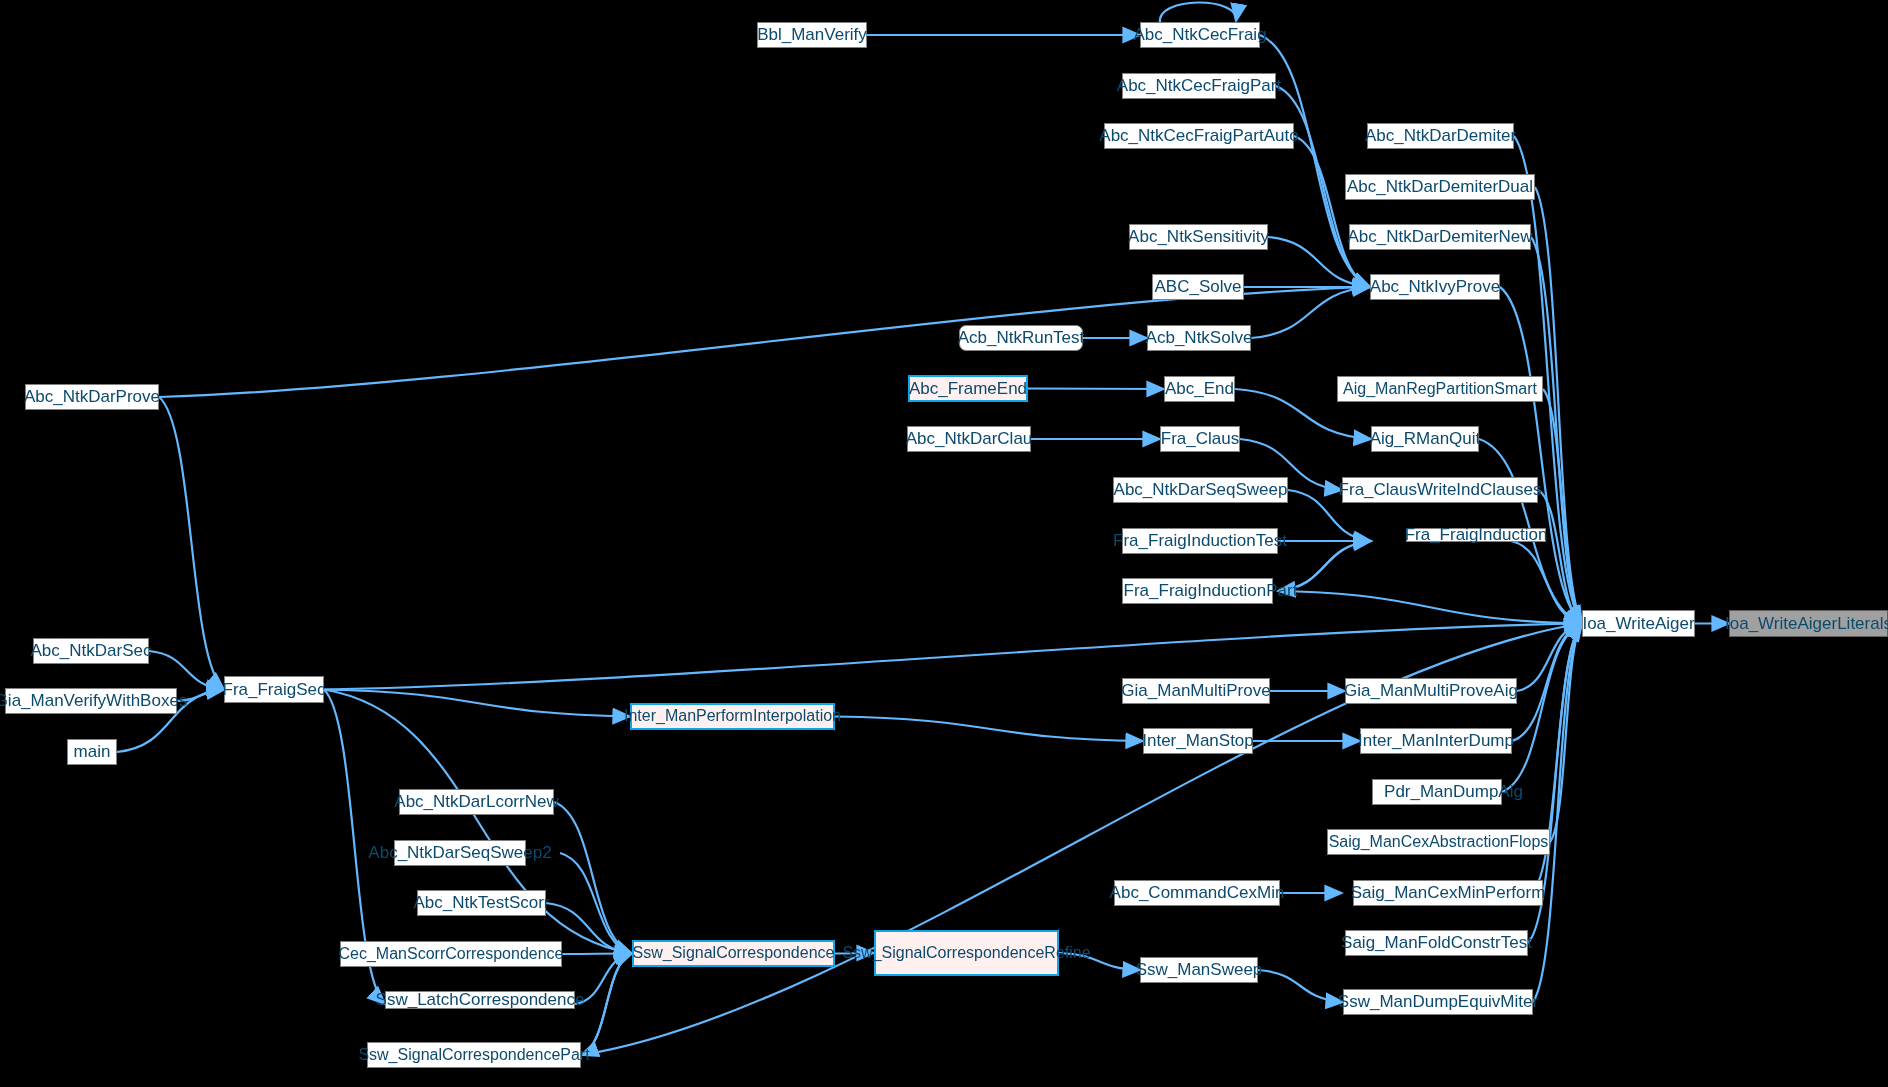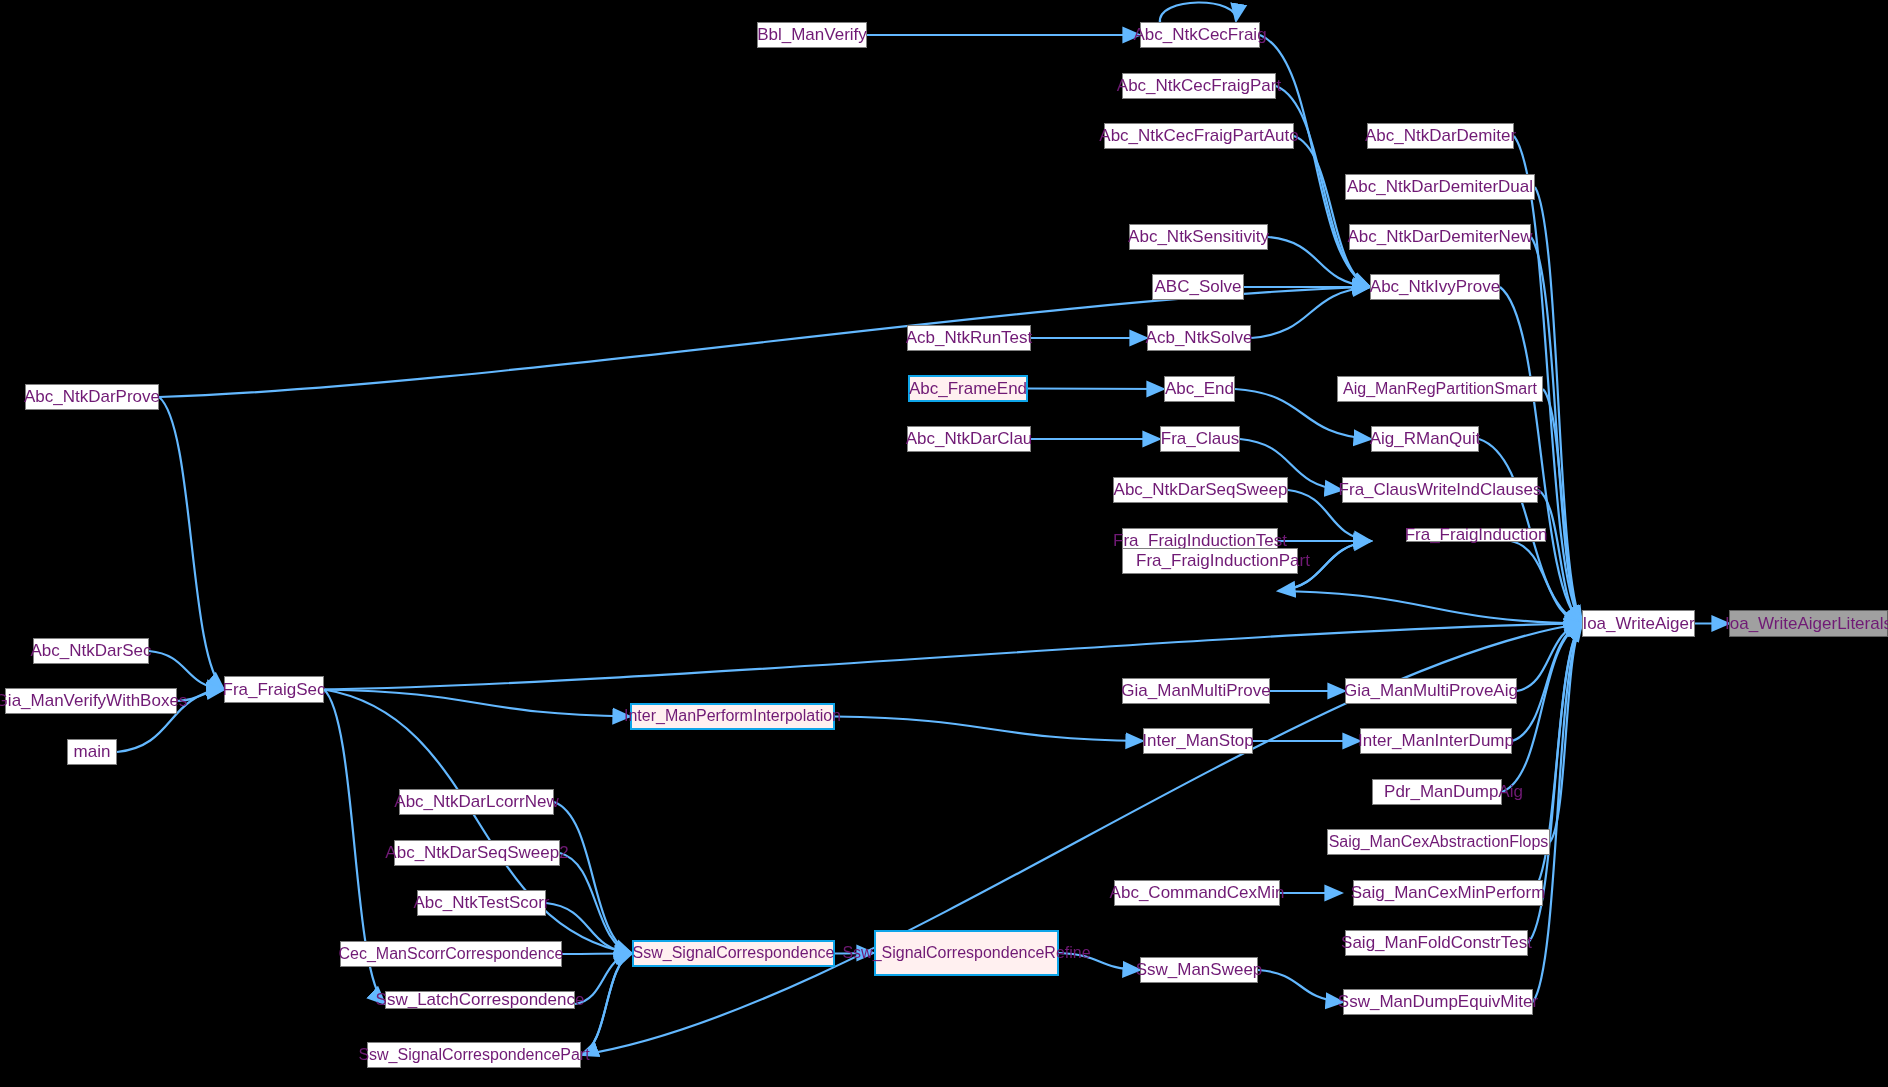--- a/index.html
+++ b/index.html
@@ -2,21 +2,21 @@
 <html><head>
 <meta charset="utf-8">
 <style>
   html,body{margin:0;padding:0;background:#000;}
   body{font-family:"Liberation Sans",sans-serif;}
   #stage{position:relative;width:1888px;height:1087px;background:#000;overflow:hidden;}
   svg#edges{position:absolute;left:0;top:0;width:1888px;height:1087px;}
   .node{
     position:absolute;box-sizing:border-box;
     background:#fff;border:1px solid #808080;
-    color:#701a75;font-size:17px;line-height:1.05;
+    color:#0c4a6e;font-size:17px;line-height:1.05;
     display:flex;align-items:center;justify-content:center;
     text-align:center;white-space:nowrap;
     padding:0 7px;
   }
   .node.red{background:#fff0f0;border:2px solid #0ea5e9;}
   .node.gray{background:#a0a0a0;border:1px solid #606060;}
   .node.two{white-space:normal;line-height:1.15;}
 </style>
 </head>
 <body>
@@ -93,51 +93,51 @@
       <div class="node" style="left: 757px; top: 22px; width: 110px; height: 26px;">Bbl_ManVerify</div>
       <div class="node" style="left: 1140px; top: 22px; width: 120px; height: 26px;">Abc_NtkCecFraig</div>
       <div class="node" style="left: 1122px; top: 73px; width: 154px; height: 26px;">Abc_NtkCecFraigPart</div>
       <div class="node" style="left: 1104px; top: 123px; width: 190px; height: 26px;">Abc_NtkCecFraigPartAuto</div>
       <div class="node" style="left: 1367px; top: 123px; width: 147px; height: 26px;">Abc_NtkDarDemiter</div>
       <div class="node" style="left: 1345px; top: 174px; width: 190px; height: 26px;">Abc_NtkDarDemiterDual</div>
       <div class="node" style="left: 1349px; top: 224px; width: 182px; height: 26px;">Abc_NtkDarDemiterNew</div>
       <div class="node" style="left: 1129px; top: 224px; width: 139px; height: 26px;">Abc_NtkSensitivity</div>
       <div class="node" style="left: 1152px; top: 274px; width: 92px; height: 26px;">ABC_Solve</div>
       <div class="node" style="left: 1370px; top: 274px; width: 130px; height: 26px;">Abc_NtkIvyProve</div>
-      <div class="node" style="left: 907px; top: 325px; width: 124px; height: 26px;">Acb_NtkRunTest</div>
+      <div class="node" style="left: 959px; top: 325px; width: 124px; height: 26px; border-radius: 7px;">Acb_NtkRunTest</div>
       <div class="node" style="left: 1147px; top: 325px; width: 104px; height: 26px;">Acb_NtkSolve</div>
       <div class="node red" style="left: 908px; top: 375px; width: 120px; height: 27px;">Abc_FrameEnd</div>
       <div class="node" style="left: 1164px; top: 376px; width: 71px; height: 26px;">Abc_End</div>
       <div class="node" style="left: 1337px; top: 376px; width: 206px; height: 26px; font-size: 16px;">Aig_ManRegPartitionSmart</div>
       <div class="node" style="left: 907px; top: 426px; width: 124px; height: 26px;">Abc_NtkDarClau</div>
       <div class="node" style="left: 1160px; top: 426px; width: 80px; height: 26px;">Fra_Claus</div>
       <div class="node" style="left: 1371px; top: 426px; width: 108px; height: 26px;">Aig_RManQuit</div>
       <div class="node" style="left: 1113px; top: 477px; width: 175px; height: 26px;">Abc_NtkDarSeqSweep</div>
       <div class="node" style="left: 1342px; top: 477px; width: 196px; height: 26px;">Fra_ClausWriteIndClauses</div>
       <div class="node" style="left: 1122px; top: 528px; width: 156px; height: 26px;">Fra_FraigInductionTest</div>
       <div class="node" style="left: 1371px; top: 528px; width: 140px; height: 14px; margin-left: 35px;">Fra_FraigInduction</div>
-      <div class="node" style="left: 1122px; top: 548px; width: 176px; height: 26px; padding-left: 33px;">Fra_FraigInductionPart</div>
+      <div class="node" style="left: 1122px; top: 578px; width: 151px; height: 26px; padding-left: 33px;">Fra_FraigInductionPart</div>
       <div class="node" style="left: 1582px; top: 610px; width: 113px; height: 27px;">Ioa_WriteAiger</div>
       <div class="node gray" style="left: 1729px; top: 610px; width: 159px; height: 27px;">Ioa_WriteAigerLiterals</div>
       <div class="node" style="left: 25px; top: 384px; width: 134px; height: 26px;">Abc_NtkDarProve</div>
       <div class="node" style="left: 33px; top: 638px; width: 116px; height: 26px;">Abc_NtkDarSec</div>
       <div class="node" style="left: 5px; top: 688px; width: 172px; height: 26px;">Gia_ManVerifyWithBoxes</div>
       <div class="node" style="left: 67px; top: 739px; width: 50px; height: 26px;">main</div>
       <div class="node" style="left: 224px; top: 676px; width: 100px; height: 27px;">Fra_FraigSec</div>
       <div class="node red" style="left: 630px; top: 703px; width: 205px; height: 27px; font-size: 16px;">Inter_ManPerformInterpolation</div>
       <div class="node" style="left: 1122px; top: 678px; width: 148px; height: 26px;">Gia_ManMultiProve</div>
       <div class="node" style="left: 1345px; top: 678px; width: 172px; height: 26px;">Gia_ManMultiProveAig</div>
       <div class="node" style="left: 1143px; top: 728px; width: 110px; height: 26px;">Inter_ManStop</div>
       <div class="node" style="left: 1360px; top: 728px; width: 152px; height: 26px;">Inter_ManInterDump</div>
       <div class="node" style="left: 1372px; top: 779px; width: 130px; height: 26px; padding-left: 40px;">Pdr_ManDumpAig</div>
       <div class="node" style="left: 1327px; top: 829px; width: 223px; height: 26px; font-size: 16px;">Saig_ManCexAbstractionFlops</div>
       <div class="node" style="left: 1114px; top: 880px; width: 166px; height: 26px;">Abc_CommandCexMin</div>
       <div class="node" style="left: 1342px; top: 880px; width: 190px; height: 26px; margin-left: 11px;">Saig_ManCexMinPerform</div>
       <div class="node" style="left: 399px; top: 789px; width: 155px; height: 26px;">Abc_NtkDarLcorrNew</div>
-      <div class="node" style="left: 394px; top: 840px; width: 166px; height: 26px;">Abc_NtkDarSeqSweep2</div>
+      <div class="node" style="left: 394px; top: 840px; width: 132px; height: 26px;">Abc_NtkDarSeqSweep2</div>
       <div class="node" style="left: 417px; top: 890px; width: 129px; height: 26px;">Abc_NtkTestScorr</div>
       <div class="node" style="left: 340px; top: 941px; width: 222px; height: 26px; font-size: 16px;">Cec_ManScorrCorrespondence</div>
       <div class="node red" style="left: 632px; top: 940px; width: 203px; height: 27px; font-size: 16px;">Ssw_SignalCorrespondence</div>
       <div class="node red two" style="left: 874px; top: 930px; width: 185px; height: 46px; font-size: 16px;">Ssw_SignalCorrespondenceRefine</div>
       <div class="node" style="left: 1140px; top: 957px; width: 118px; height: 26px;">Ssw_ManSweep</div>
       <div class="node" style="left: 1345px; top: 930px; width: 183px; height: 26px;">Saig_ManFoldConstrTest</div>
       <div class="node" style="left: 1343px; top: 989px; width: 190px; height: 26px;">Ssw_ManDumpEquivMiter</div>
       <div class="node" style="left: 385px; top: 991px; width: 190px; height: 18px;">Ssw_LatchCorrespondence</div>
       <div class="node" style="left: 367px; top: 1042px; width: 214px; height: 26px; font-size: 16px;">Ssw_SignalCorrespondencePart</div>
     </div>

